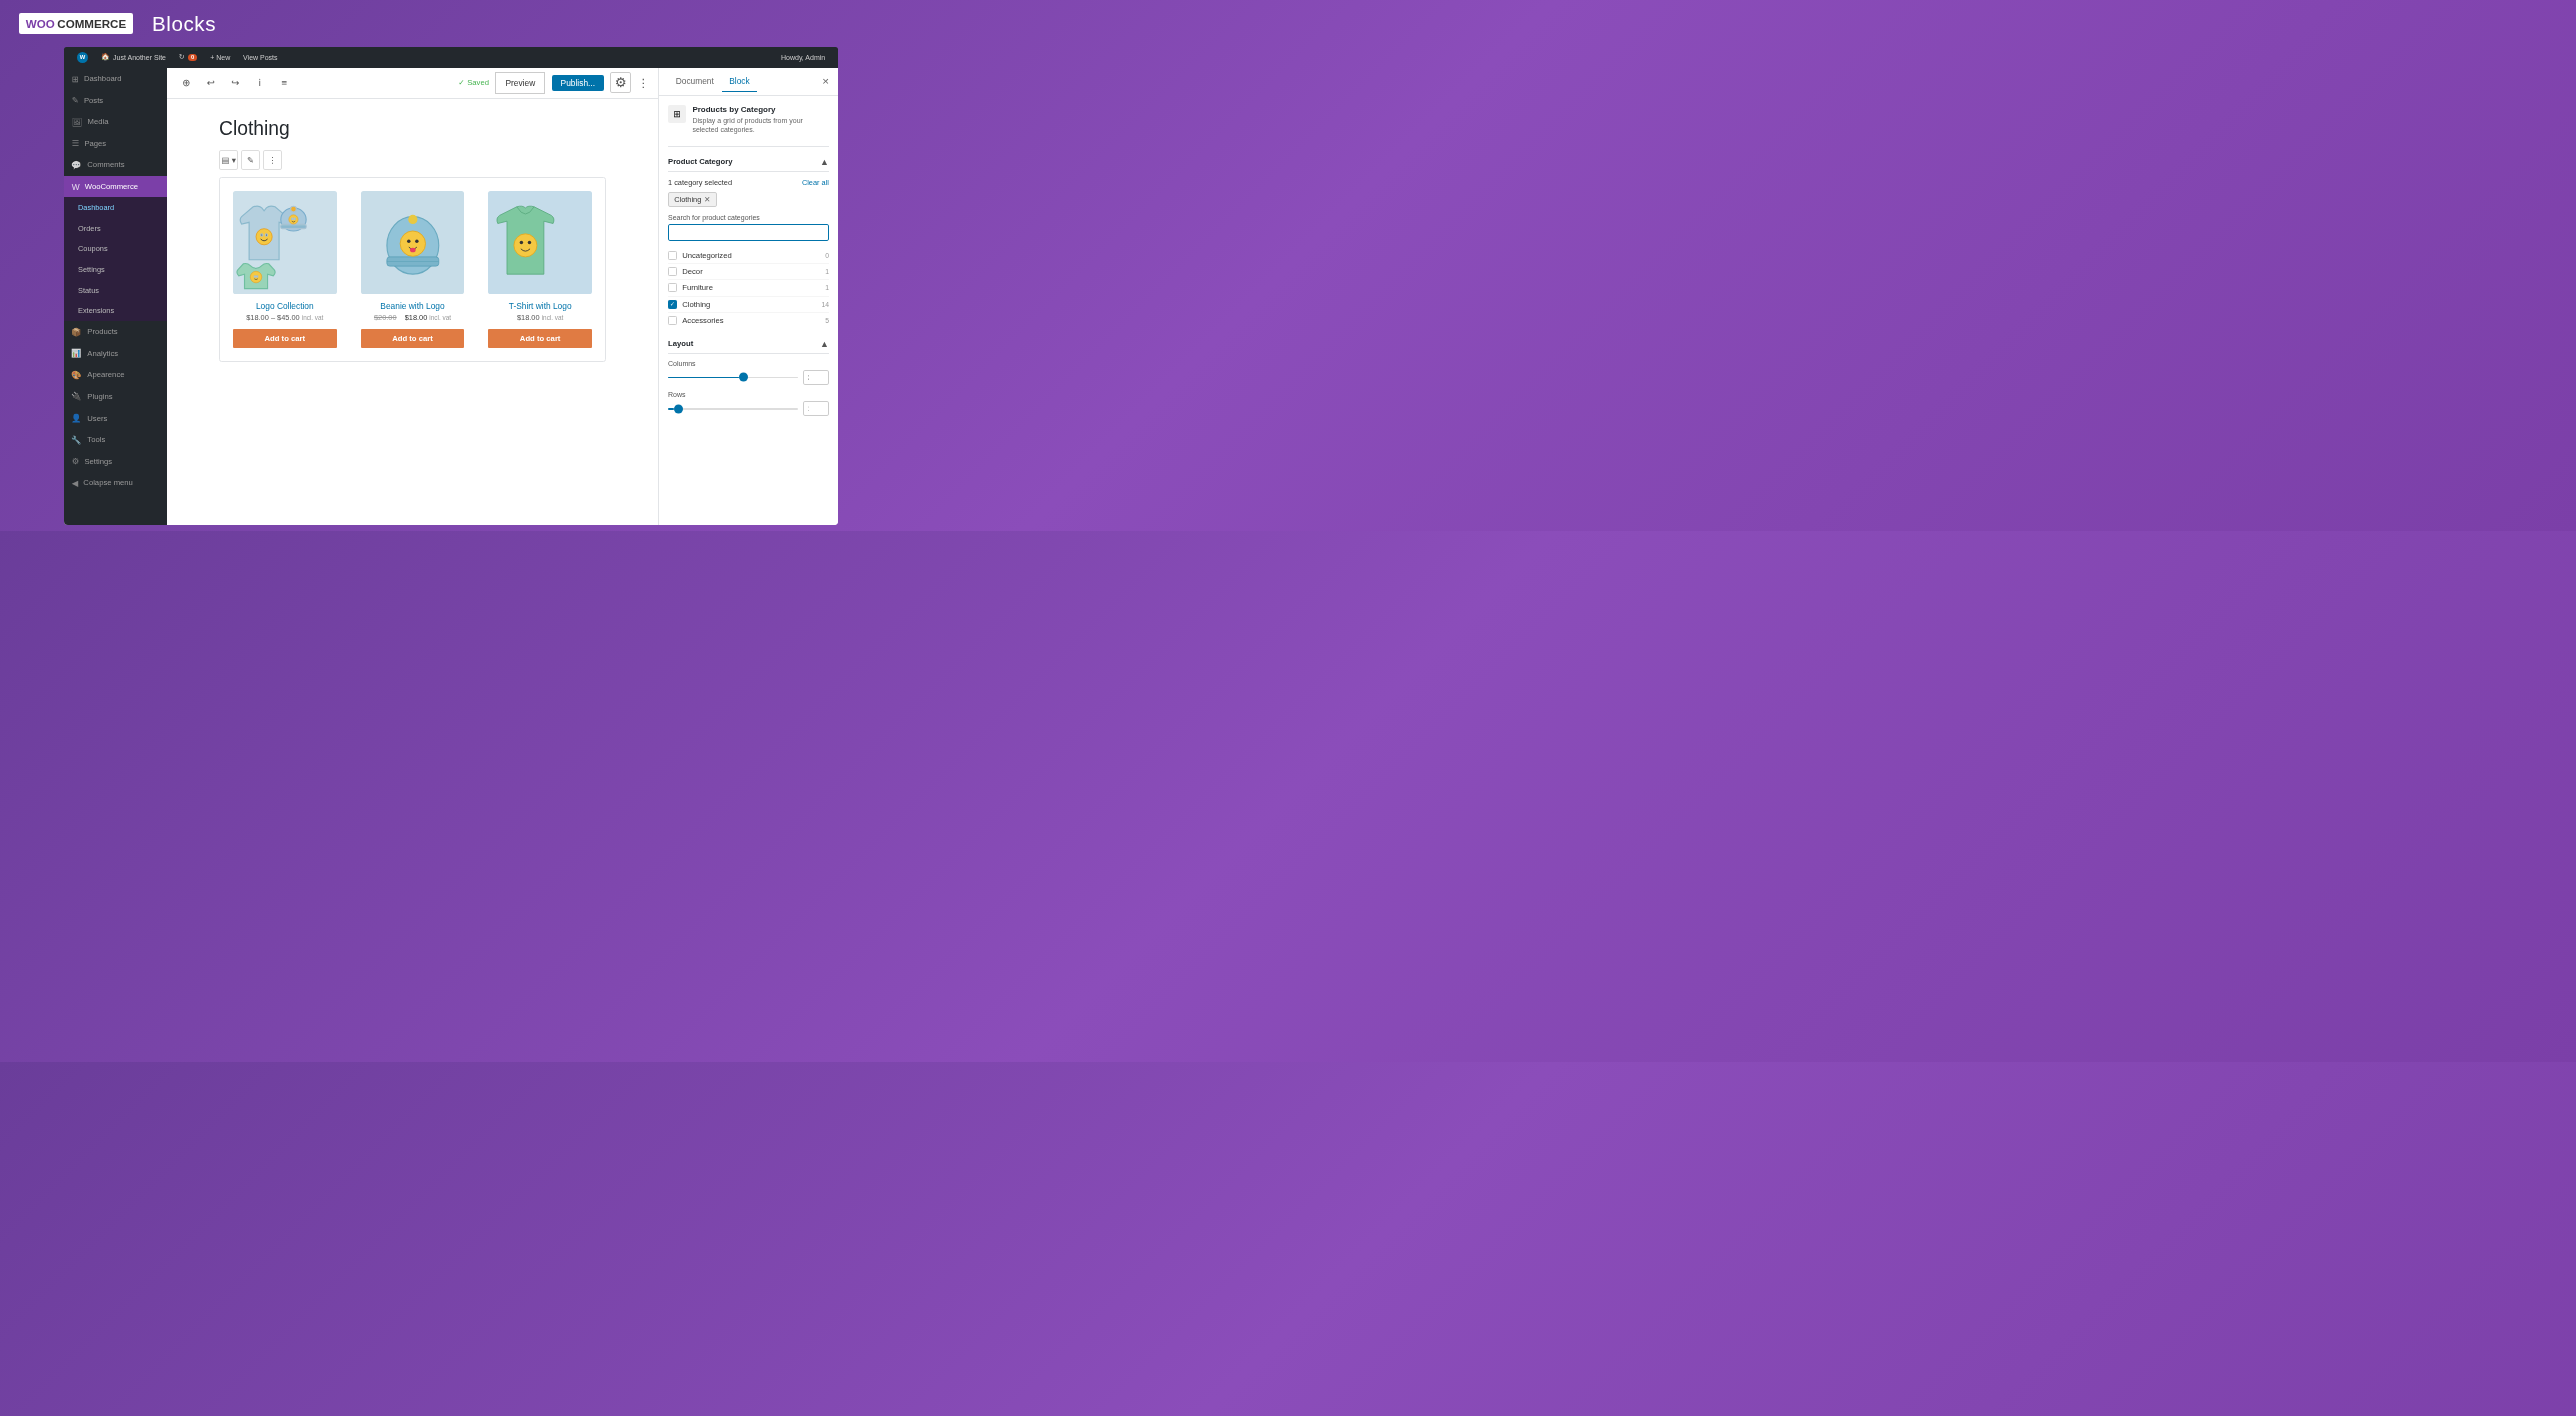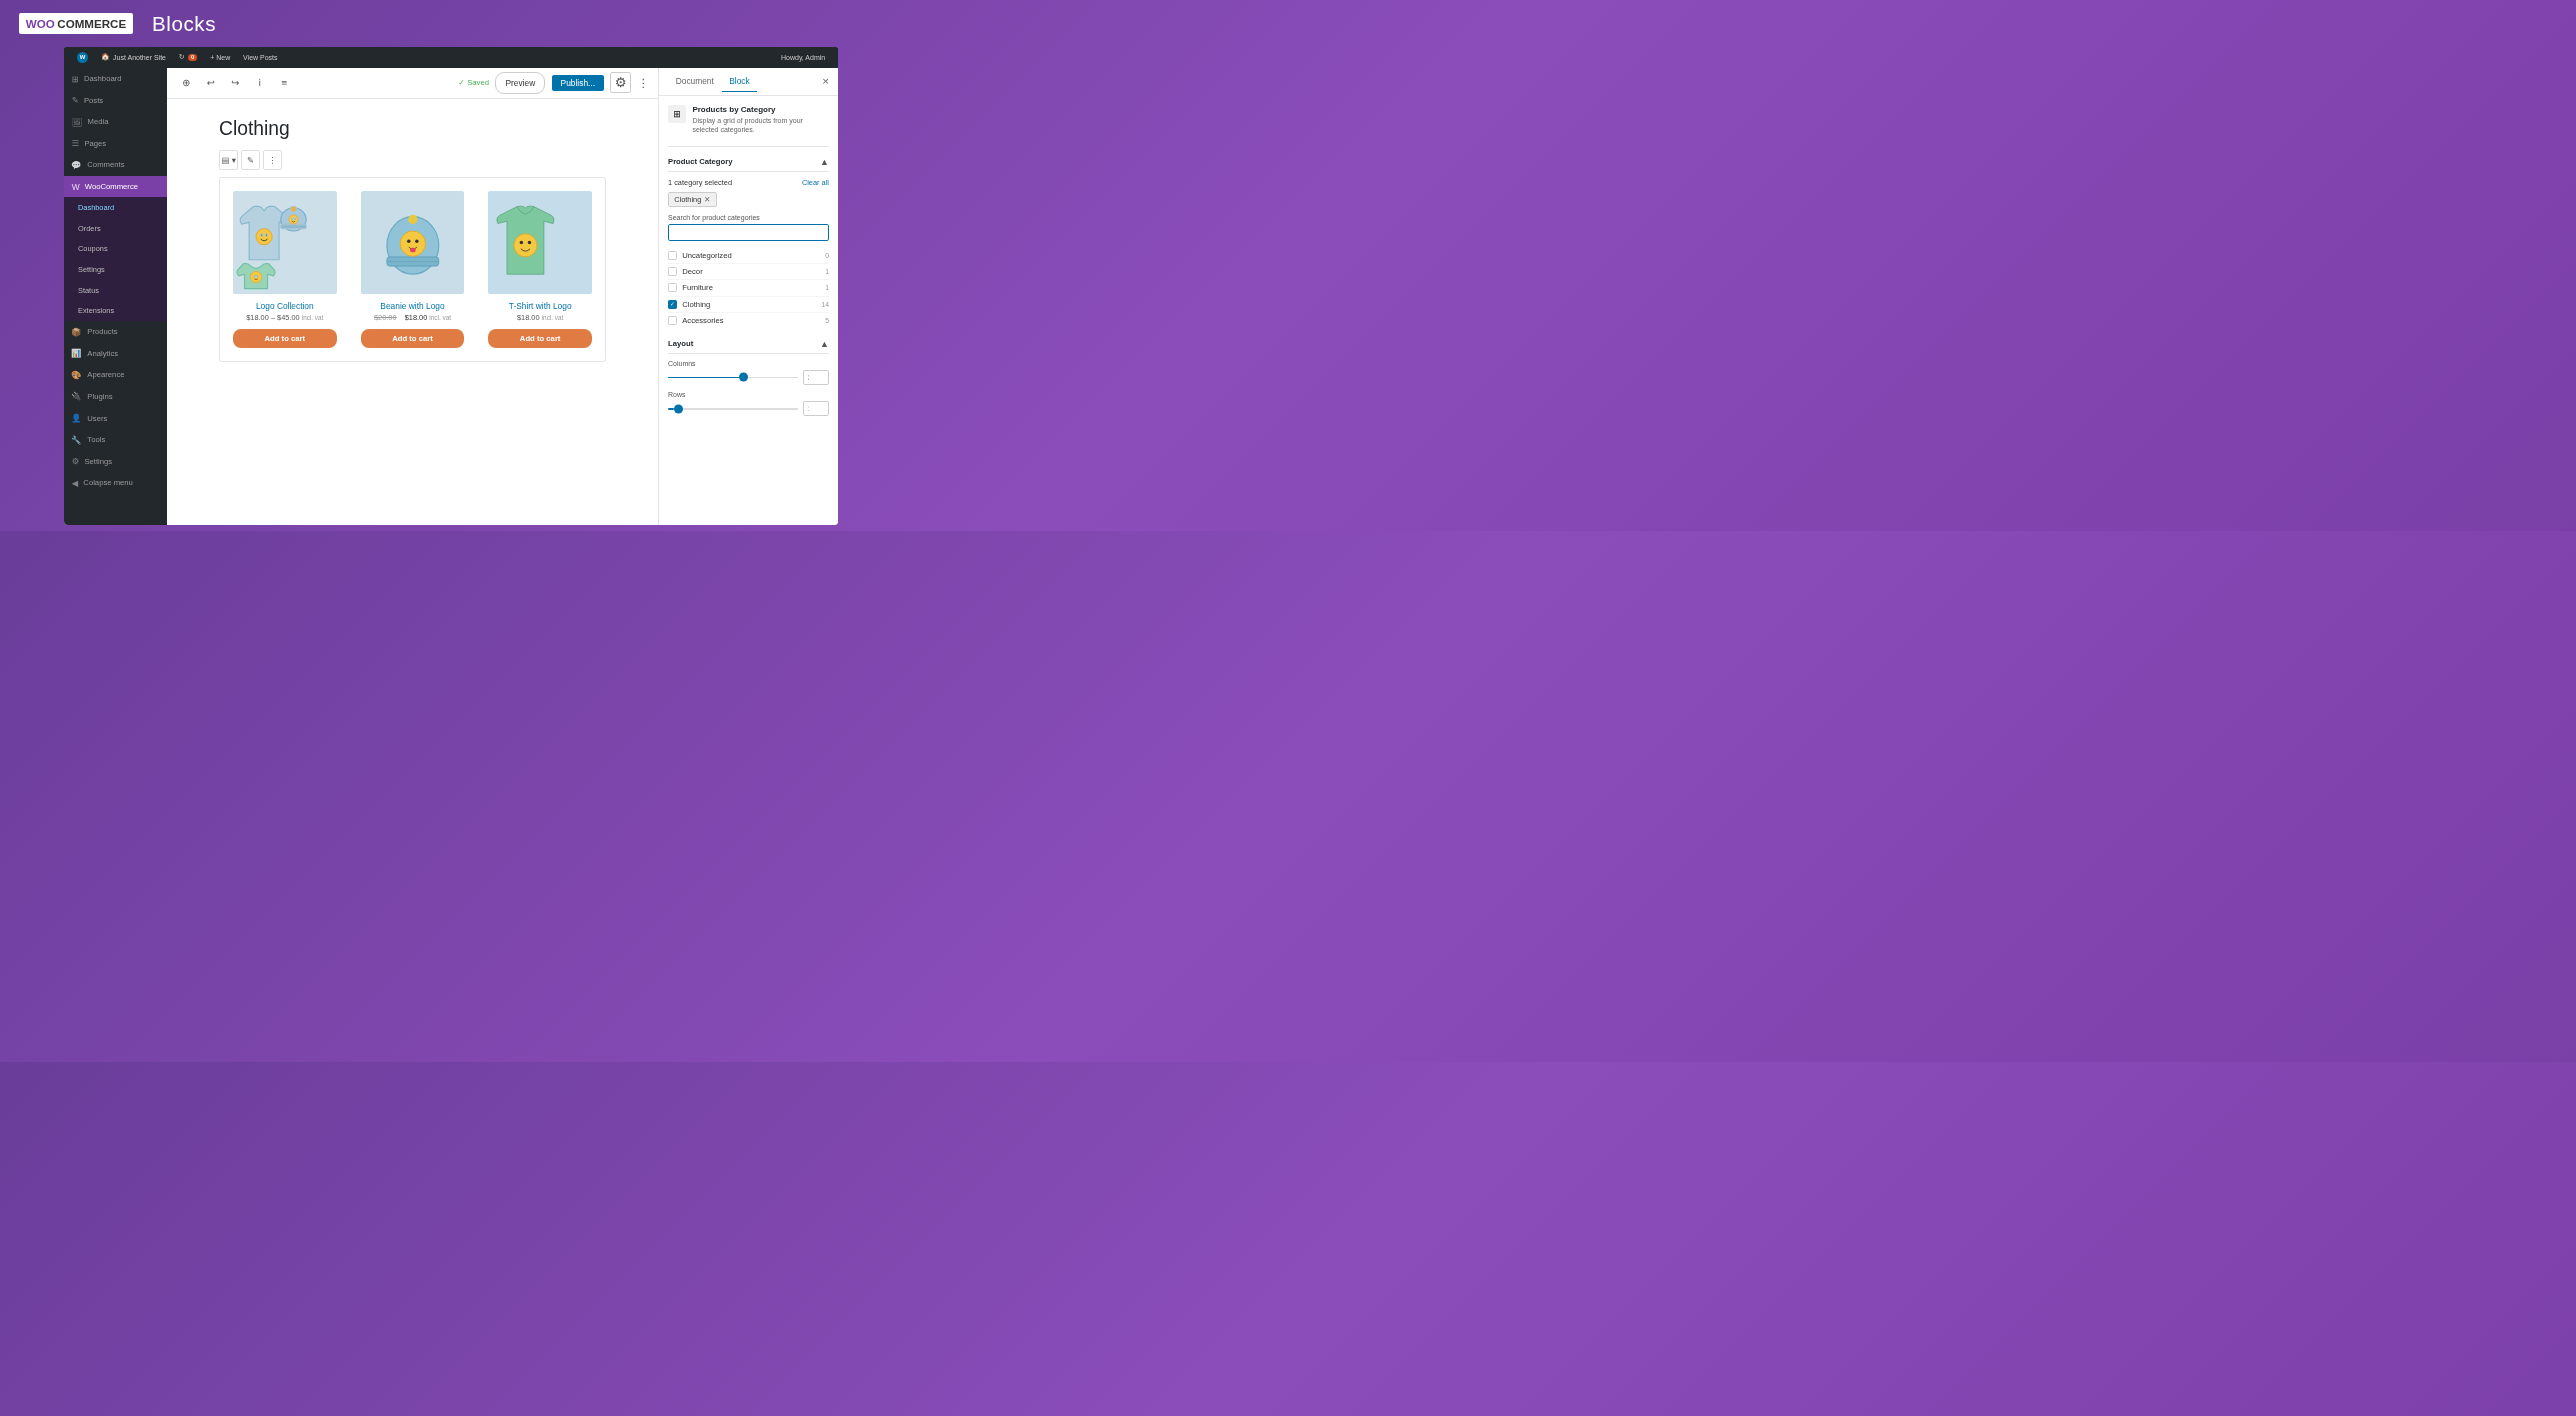--- a/index.html
+++ b/index.html
@@ -188,21 +188,21 @@
       font-size: 7.7px;
       display: flex;
       align-items: center;
       gap: 2.6px;
     }
     .preview-btn {
       border: 0.6px solid #ccc;
       background: #fff;
       color: #333;
       padding: 5px 9px;
-      border-radius: 9px;
+      border-radius: 0;
       font-size: 8.4px;
       cursor: pointer;
       font-weight: 500;
     }
     .publish-btn {
       background: #0073aa;
       color: #fff;
       border: none;
       padding: 3.2px 9px;
       border-radius: 1.9px;
@@ -309,21 +309,21 @@
       color: #999;
       margin-right: 6px;
     }
     .product-price .sale-price { color: #333; }
     .product-price .incl-vat { color: #999; font-size: 6.4px; }
     .add-to-cart-btn {
       background: #e07b43;
       color: #fff;
       border: none;
       padding: 5.2px 11.6px;
-      border-radius: 8px;
+      border-radius: 1px;
       font-size: 7.7px;
       cursor: pointer;
       font-weight: 600;
       width: 100%;
     }
 
     
     .product-banner {
       margin-top: 13px;
       width: 100%;

